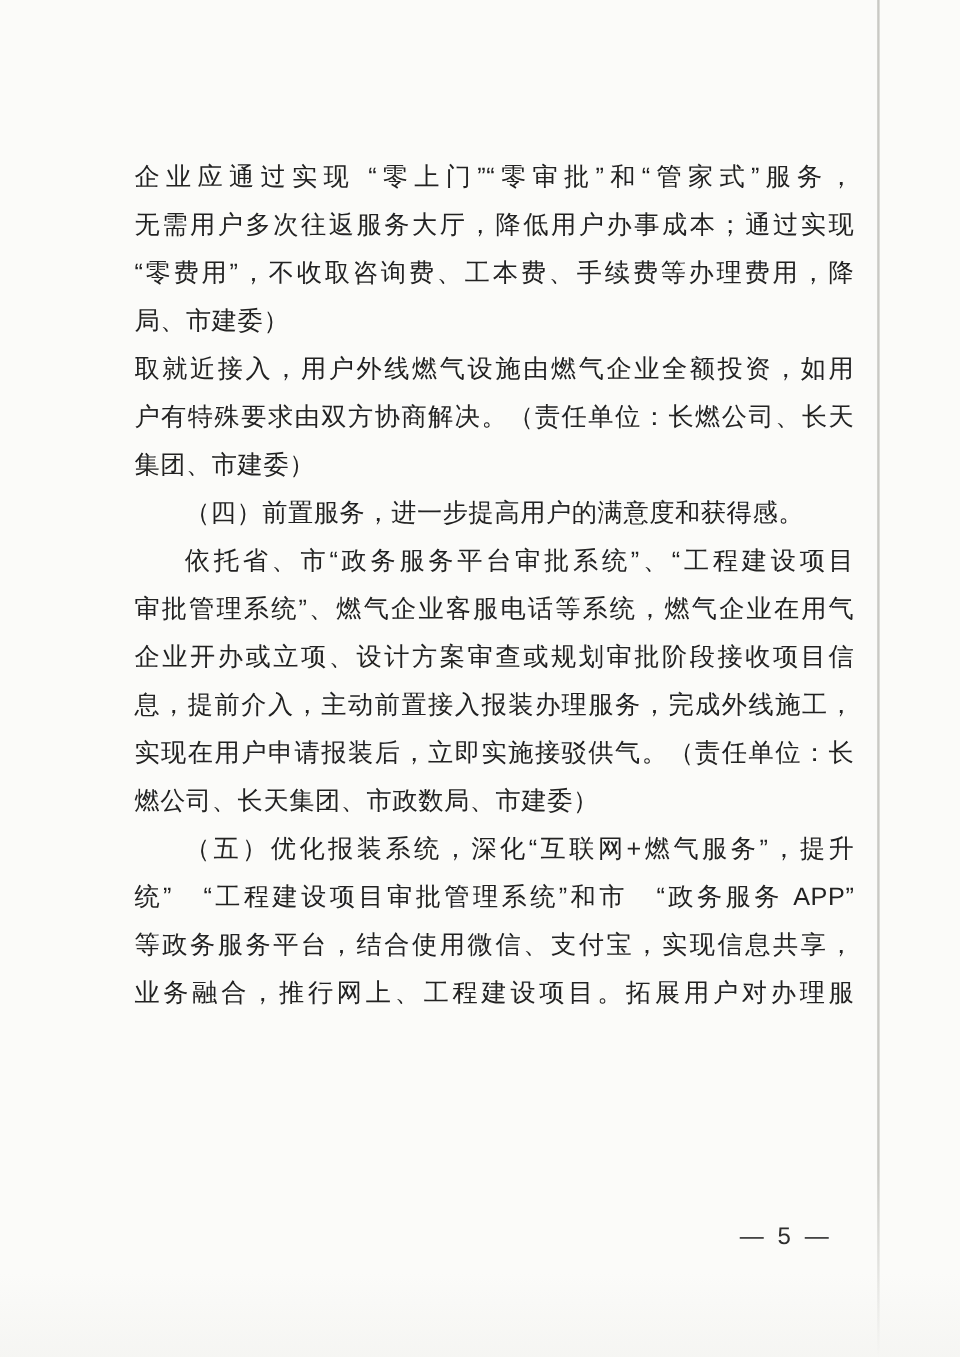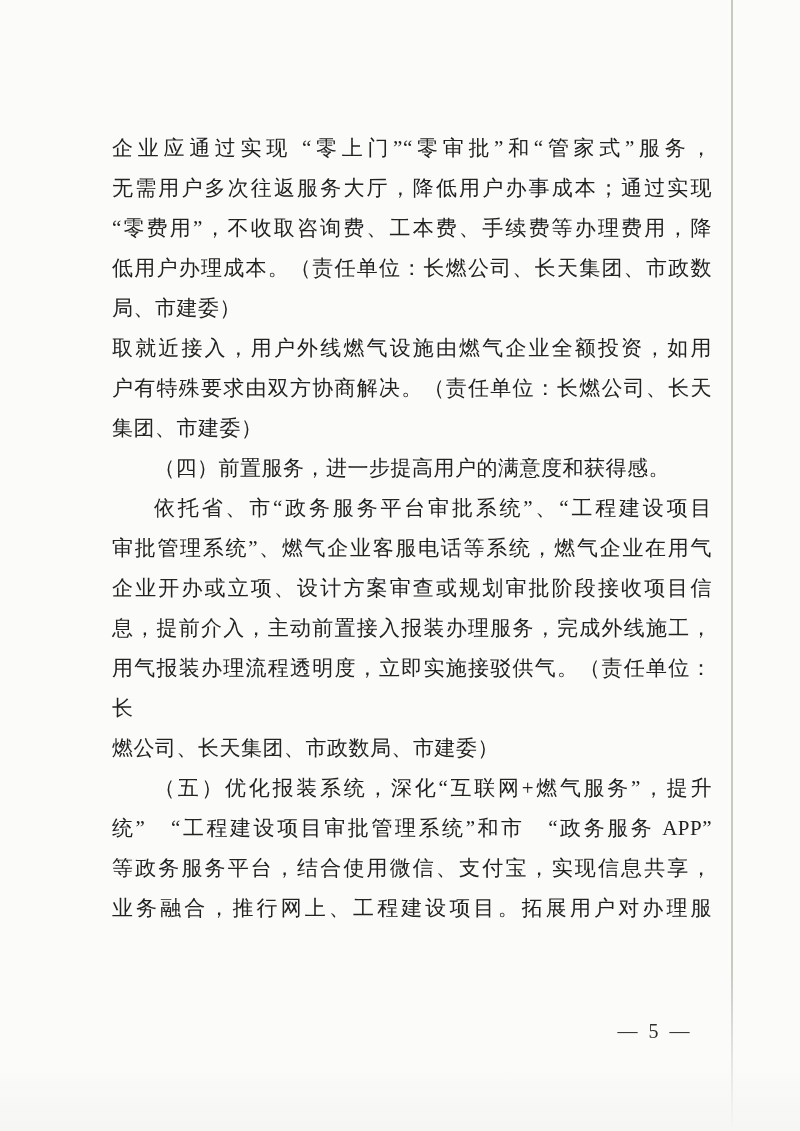--- a/index.html
+++ b/index.html
@@ -7,21 +7,21 @@
     padding: 0;
     background: #e8e8e6;
   }
   .page {
     position: relative;
     width: 800px;
     height: 1131px;
     margin: 0 auto;
     background: #fbfbf9;
     overflow: hidden;
-    font-family: Liberation Serif, serif;
+    font-family: Liberation Sans, sans-serif;
     color: #222222;
   }
   
   .page::after {
     content: "";
     position: absolute;
     left: 0; right: 0; bottom: 0;
     height: 70px;
     background: linear-gradient(to bottom, rgba(210,210,204,0) 0%, rgba(210,210,204,0.14) 100%);
     pointer-events: none;
@@ -72,31 +72,30 @@
 <body>
 
 <div class="page">
 
   <div class="scan-line"></div>
 
   <div class="text-block">
     <div class="ln j">企业应通过实现 “零上门”“零审批”和“管家式”服务，</div>
     <div class="ln j">无需用户多次往返服务大厅，降低用户办事成本；通过实现</div>
     <div class="ln j">“零费用”，不收取咨询费、工本费、手续费等办理费用，降</div>
-    <div class="ln j">低用户办理成本。（责任单位：长燃公司、长天集团、市政数</div>
     <div class="ln">局、市建委）</div>
     <div class="ln j">取就近接入，用户外线燃气设施由燃气企业全额投资，如用</div>
     <div class="ln j">户有特殊要求由双方协商解决。（责任单位：长燃公司、长天</div>
     <div class="ln">集团、市建委）</div>
     <div class="ln ind">（四）前置服务，进一步提高用户的满意度和获得感。</div>
     <div class="ln j ind">依托省、市“政务服务平台审批系统”、“工程建设项目</div>
     <div class="ln j">审批管理系统”、燃气企业客服电话等系统，燃气企业在用气</div>
     <div class="ln j">企业开办或立项、设计方案审查或规划审批阶段接收项目信</div>
     <div class="ln j">息，提前介入，主动前置接入报装办理服务，完成外线施工，</div>
-    <div class="ln j">用气报装办理流程透明度，立即实施接驳供气。（责任单位：长</div>
+    <div class="ln j">实现在用户申请报装后，立即实施接驳供气。（责任单位：长</div>
     <div class="ln">燃公司、长天集团、市政数局、市建委）</div>
     <div class="ln j ind">（五）优化报装系统，深化“互联网+燃气服务”，提升</div>
     <div class="ln j">统”　“工程建设项目审批管理系统”和市　“政务服务 APP”</div>
     <div class="ln j">等政务服务平台，结合使用微信、支付宝，实现信息共享，</div>
     <div class="ln j">业务融合，推行网上、工程建设项目。拓展用户对办理服</div>
   </div>
 
   <div class="page-num">— 5 —</div>
 
 </div>

